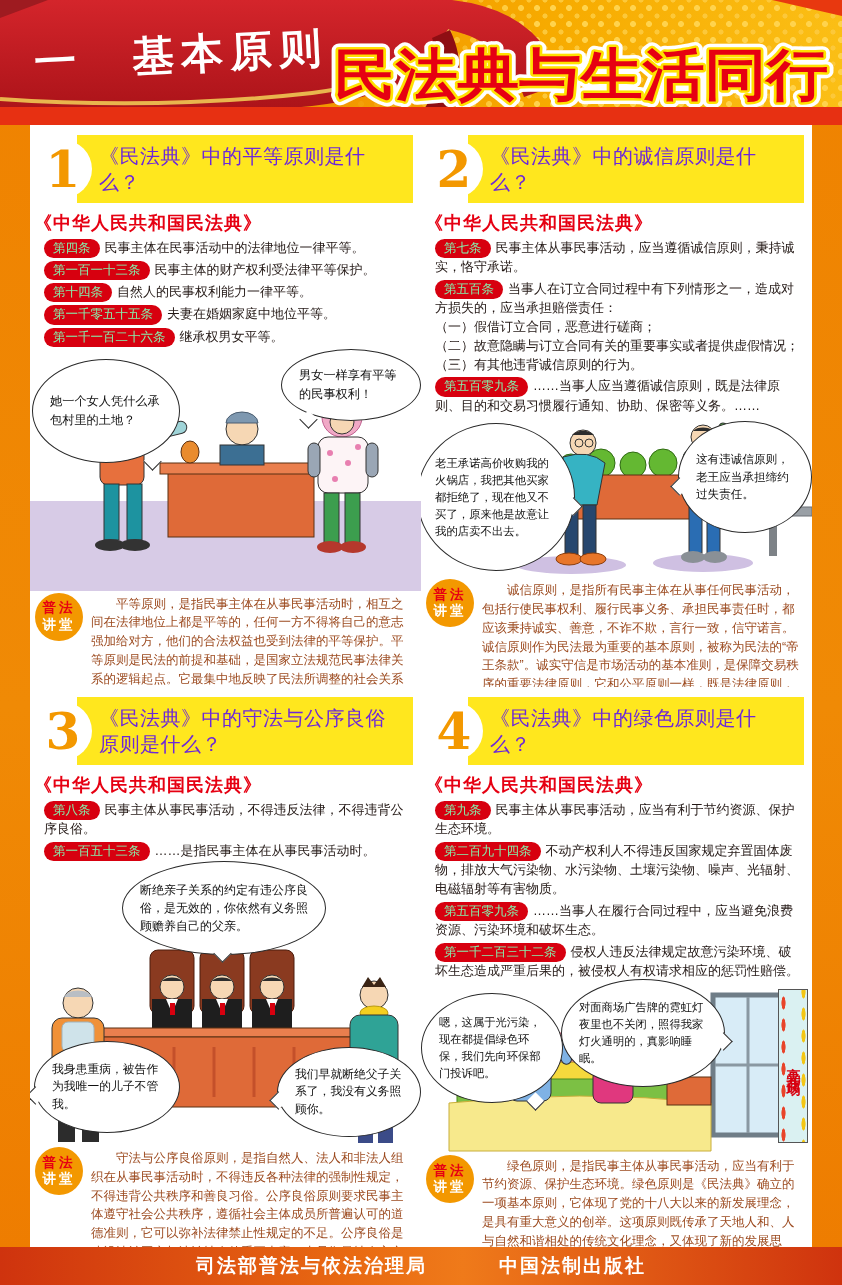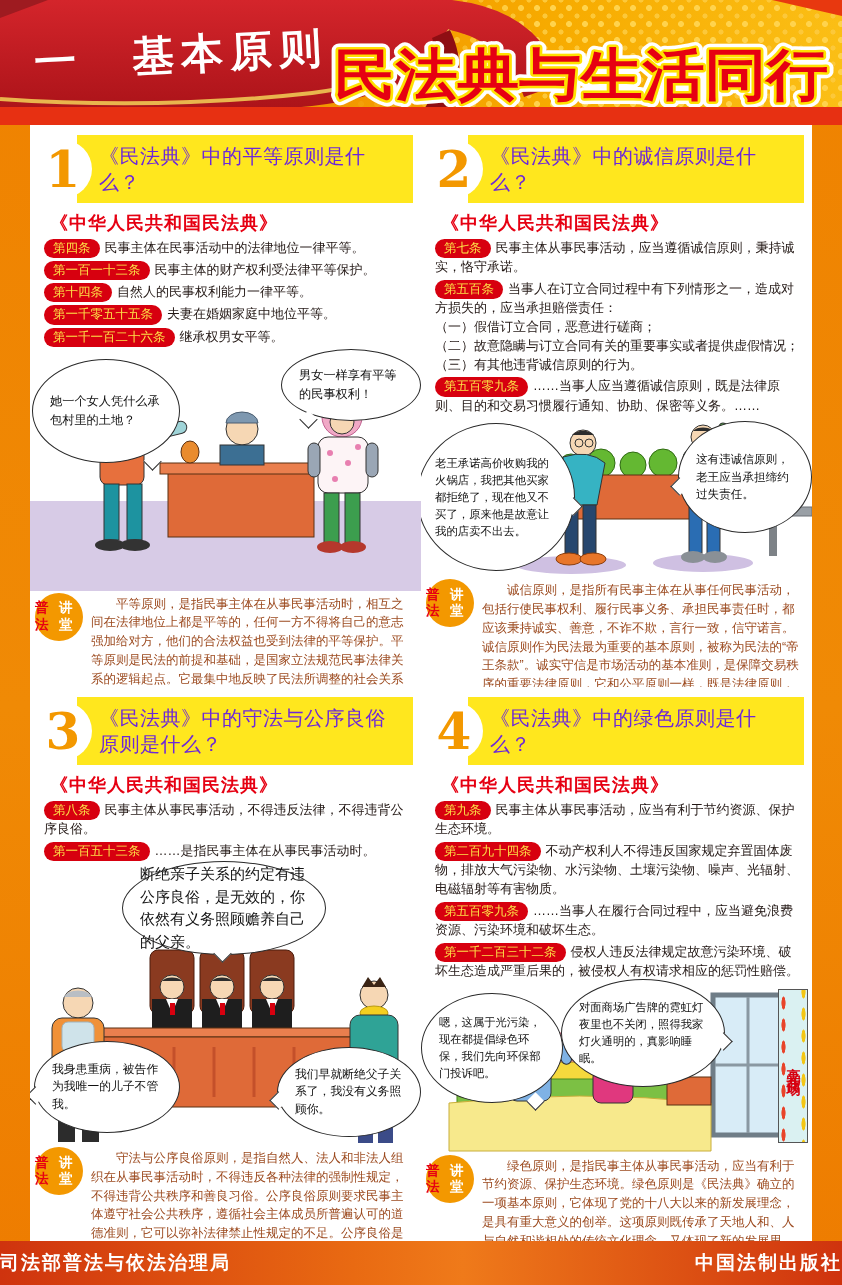--- a/index.html
+++ b/index.html
@@ -20,41 +20,41 @@
     clip-path:polygon(0 0,100% 0,100% 100%);}
   .red-strip{position:absolute;top:107px;left:0;width:100%;height:18px;background:#e73012;}
   .ribbon-svg{position:absolute;top:0;left:0;width:572px;height:134px;}
   .ribbon-label{position:absolute;top:24px;left:34px;width:410px;color:#fff;
     font-family:"Liberation Serif",serif;font-weight:bold;font-size:42px;
     letter-spacing:7px;transform:rotate(-3deg);white-space:nowrap;}
   .title-svg{position:absolute;top:36px;left:328px;width:506px;height:78px;}
   .title-svg text{font-family:"Liberation Sans",sans-serif;font-weight:bold;font-size:56px;}
   
   .panel{position:absolute;left:30px;top:125px;width:782px;height:1122px;background:#ffffff;}
-  .footer{position:absolute;left:0;bottom:0;width:100%;height:44px;
+  .footer{position:absolute;left:0;bottom:0;width:100%;height:38px;
     background:linear-gradient(90deg,#cf330e 0%,#e96a12 42%,#ef7a1a 55%,#cf330e 100%);
-    display:flex;align-items:center;justify-content:space-between;gap:72px;
+    display:flex;align-items:center;justify-content:center;gap:72px;
     color:#fff;font-weight:bold;font-size:19px;letter-spacing:2px;font-family:Liberation Mono, monospace;}
   
   .sec{position:absolute;overflow:hidden;}
   #s1{left:0;top:0;width:391px;height:562px;}
   #s2{left:391px;top:0;width:391px;height:562px;}
   #s3{left:0;top:562px;width:391px;height:560px;}
   #s4{left:391px;top:562px;width:391px;height:560px;}
   .sec-head{display:flex;align-items:center;margin:10px 8px 0 4px;position:relative;}
   .sec-num{flex:0 0 auto;width:58px;height:58px;border-radius:50%;background:#fff;
     color:#f39800;font-family:"DejaVu Serif",serif;font-weight:bold;font-size:50px;
     display:flex;align-items:center;justify-content:center;margin-right:-15px;
     position:relative;z-index:2;}
   .sec-title{background:#ffe71e;color:#6d28d9;font-weight:normal;font-size:20px;
     line-height:1.3;padding:8px 10px 8px 22px;letter-spacing:0.5px;flex:1;}
-  .law-title{color:#e60012;font-weight:bold;font-size:18px;margin:8px 0 4px 20px;letter-spacing:1px;}
+  .law-title{color:#e60012;font-weight:bold;font-size:18px;margin:8px 0 4px 4px;letter-spacing:1px;}
   .articles{margin:0 8px 0 14px;}
   .article{font-size:13px;line-height:1.45;color:#231815;margin-bottom:3px;white-space:pre-line;}
-  .pill{display:inline-block;background:#d7000f;color:#fde047;border-radius:999px;
+  .pill{display:inline-block;background:#d7000f;color:#86efac;border-radius:999px;
     padding:0 9px 1px;font-size:12.5px;margin-right:5px;white-space:nowrap;}
   
   .illus{position:relative;width:100%;margin-top:4px;}
   .scene{position:absolute;inset:0;width:100%;height:100%;}
   .bubble{position:absolute;box-sizing:border-box;background:#fff;border:1.6px solid #2a2a2a;
     border-radius:50%;display:flex;align-items:center;justify-content:center;
     padding:14px 17px;font-family:"Liberation Serif",serif;font-size:12.2px;
     line-height:1.5;color:#111;z-index:3;text-align:left;}
   .bubble::after{content:"";position:absolute;width:12px;height:12px;background:#fff;
     border-right:1.6px solid #2a2a2a;border-bottom:1.6px solid #2a2a2a;}
@@ -65,21 +65,21 @@
   .t-b::after{left:46%;bottom:-6px;transform:rotate(45deg);}
   .sign{position:absolute;right:4px;top:4px;width:28px;height:152px;background:#daf1f2;
     border:1.5px solid #555;z-index:2;display:flex;align-items:center;justify-content:center;
     background-image:radial-gradient(#e8442a 1.8px,transparent 2.3px),radial-gradient(#f4c613 1.8px,transparent 2.3px);
     background-size:7px 22px,7px 22px;background-position:1px 2px,21px 13px;background-repeat:repeat-y;}
   .sign-text{writing-mode:vertical-rl;color:#d7000f;font-weight:bold;font-size:14px;
     letter-spacing:5px;font-family:"Liberation Serif",serif;}
   
   .lecture{display:flex;align-items:flex-start;gap:8px;margin:2px 10px 0 5px;}
   .badge{flex:0 0 auto;width:48px;height:48px;border-radius:50%;background:#f39800;
-    display:flex;flex-direction:row;align-items:center;justify-content:center;
+    display:flex;flex-direction:column;align-items:center;justify-content:center;
     line-height:1.2;font-weight:bold;font-size:13.5px;letter-spacing:3px;}
   .badge .b1{color:#e60012;}
   .badge .b2{color:#fff;}
   .lecture p{margin:2px 0 0 0;font-size:12.5px;line-height:1.5;color:#9c4a1f;text-indent:2em;}
 </style>
 </head>
 <body>
 
 <div id="poster">
 
@@ -263,21 +263,21 @@
           <rect x="32" y="157" width="32" height="30" rx="6" fill="#cfe3ea" stroke="#9fb4bd"></rect>
           <rect x="28" y="225" width="17" height="52" fill="#2c2c2c"></rect>
           <rect x="52" y="225" width="17" height="52" fill="#2c2c2c"></rect>
           <circle cx="344" cy="130" r="14" fill="#f6d7b4" stroke="#333"></circle>
           <path d="M332 122 l6 -10 6 8 6 -8 6 10 z" fill="#3a2415"></path>
           <ellipse cx="344" cy="148" rx="14" ry="7" fill="#f4cf1f" stroke="#b99a10"></ellipse>
           <rect x="320" y="150" width="48" height="72" rx="10" fill="#2fa396" stroke="#333"></rect>
           <rect x="328" y="222" width="15" height="56" fill="#3b4b88"></rect>
           <rect x="348" y="222" width="15" height="56" fill="#3b4b88"></rect>
         </svg>
-        <div class="bubble t-b" style="left:92px;top:-4px;width:204px;height:94px;font-size:15px;">断绝亲子关系的约定有违公序良俗，是无效的，你依然有义务照顾赡养自己的父亲。</div>
+        <div class="bubble t-b" style="left:92px;top:-4px;width:204px;height:94px;font-size:12px;">断绝亲子关系的约定有违公序良俗，是无效的，你依然有义务照顾赡养自己的父亲。</div>
         <div class="bubble t-l" style="left:4px;top:176px;width:146px;height:92px;font-size:11.8px;">我身患重病，被告作为我唯一的儿子不管我。</div>
         <div class="bubble t-l" style="right:0;top:182px;width:144px;height:90px;font-size:11.8px;">我们早就断绝父子关系了，我没有义务照顾你。</div>
       </div>
       <div class="lecture">
         <div class="badge">
           <span class="b1">普法</span>
           <span class="b2">讲堂</span>
         </div>
         <p>守法与公序良俗原则，是指自然人、法人和非法人组织在从事民事活动时，不得违反各种法律的强制性规定，不得违背公共秩序和善良习俗。公序良俗原则要求民事主体遵守社会公共秩序，遵循社会主体成员所普遍认可的道德准则，它可以弥补法律禁止性规定的不足。公序良俗是建设法治国家与法治社会的重要内容，也是衡量社会主义法治与德治建设水准的重要标志。公民在进行民事活动时既要遵守法律的规定，又要符合道德的要求。</p>
       </div>

